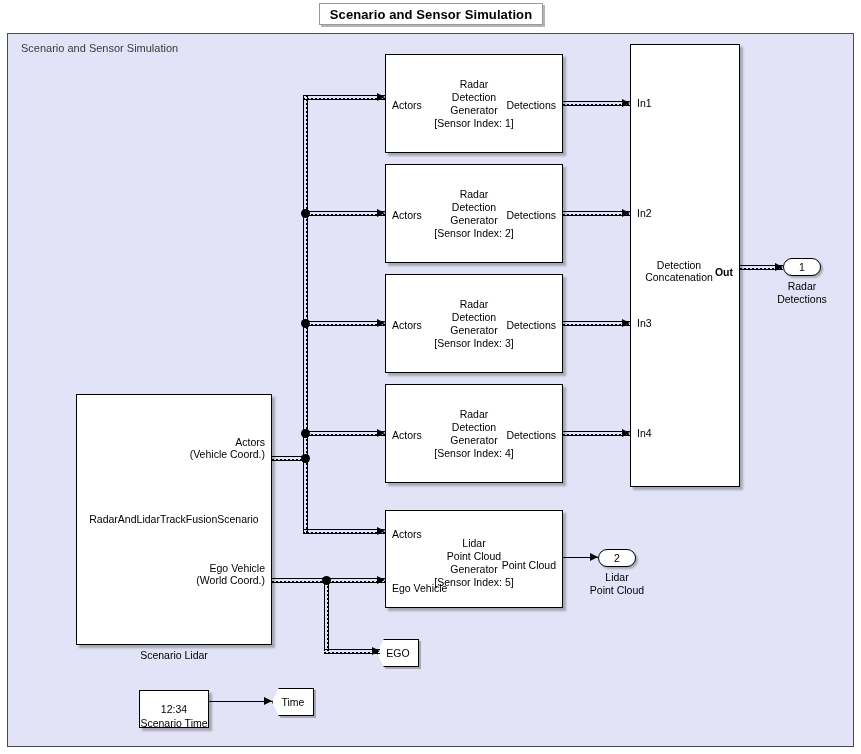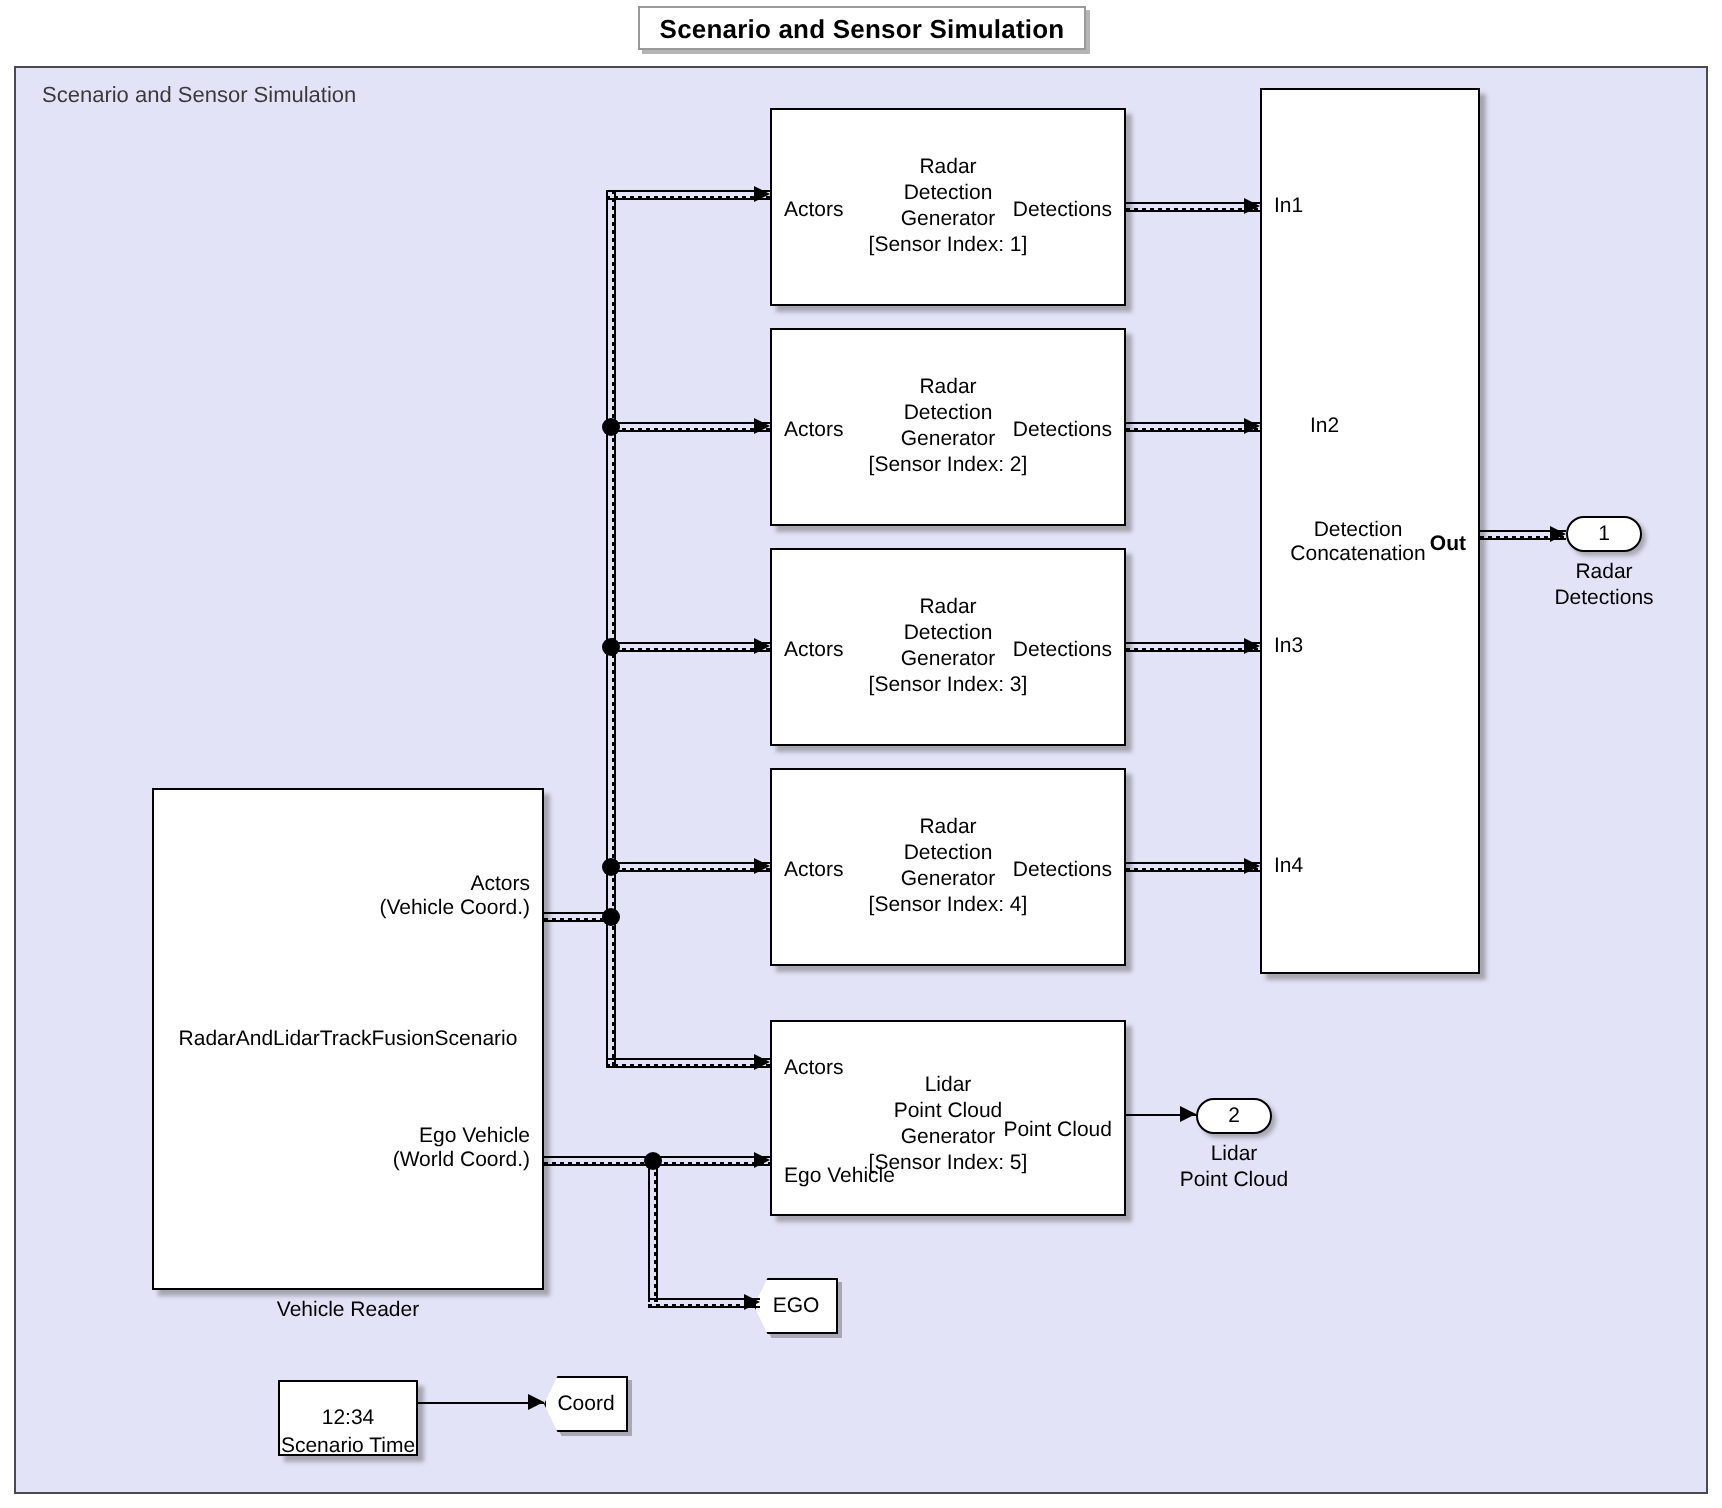--- a/index.html
+++ b/index.html
@@ -95,21 +95,21 @@
   <div id="canvas-label">Scenario and Sensor Simulation</div>
 </div>
 
 <div class="blk" style="left:76px;top:394px;width:196px;height:251px;">
   <div class="blk-center">RadarAndLidarTrackFusionScenario</div>
   <div class="port-lbl" style="right:6px;top:41px;text-align:right;">Actors
 (Vehicle Coord.)</div>
   <div class="port-lbl" style="right:6px;top:167px;text-align:right;">Ego Vehicle
 (World Coord.)</div>
 </div>
-<div class="blk-caption" style="left:76px;top:649px;width:196px;">Vehicle Reader</div>
+<div class="blk-caption" style="left:76px;top:649px;width:196px;">Scenario Lidar</div>
 
 <div class="blk" style="left:385px;top:54px;width:178px;height:99px;">
   <div class="blk-center">Radar
 Detection
 Generator
 [Sensor Index: 1]</div>
   <div class="port-lbl" style="left:6px;top:44px;">Actors</div>
   <div class="port-lbl" style="right:6px;top:44px;">Detections</div>
 </div>
 
@@ -145,41 +145,41 @@
 Point Cloud
 Generator
 [Sensor Index: 5]</div>
   <div class="port-lbl" style="left:6px;top:17px;">Actors</div>
   <div class="port-lbl" style="left:6px;top:71px;">Ego Vehicle</div>
   <div class="port-lbl" style="right:6px;top:48px;">Point Cloud</div>
 </div>
 
 <div class="blk" style="left:630px;top:44px;width:110px;height:443px;">
   <div class="port-lbl" style="left:6px;top:52px;">In1</div>
-  <div class="port-lbl" style="left:24px;top:162px;">In2</div>
+  <div class="port-lbl" style="left:6px;top:162px;">In2</div>
   <div class="port-lbl" style="left:6px;top:272px;">In3</div>
   <div class="port-lbl" style="left:6px;top:382px;">In4</div>
   <div class="port-lbl" style="left:12px;top:214px;width:72px;text-align:center;">Detection
 Concatenation</div>
   <div class="port-lbl" style="right:6px;top:221px;font-weight:bold;">Out</div>
 </div>
 
 <div class="outport" style="left:783px;top:258px;width:38px;height:18px;">1</div>
 <div class="blk-caption" style="left:762px;top:280px;width:80px;line-height:12.5px;white-space:pre-line;">Radar
 Detections</div>
 
 <div class="outport" style="left:598px;top:549px;width:38px;height:18px;">2</div>
 <div class="blk-caption" style="left:577px;top:571px;width:80px;line-height:12.5px;white-space:pre-line;">Lidar
 Point Cloud</div>
 
 <div class="tag-shadow" style="left:379px;top:641px;width:42px;height:28px;"></div>
 <div class="tag" style="left:377px;top:639px;width:42px;height:28px;">EGO</div>
 
 <div class="tag-shadow" style="left:274px;top:690px;width:42px;height:28px;"></div>
-<div class="tag" style="left:272px;top:688px;width:42px;height:28px;">Coord</div>
+<div class="tag" style="left:272px;top:688px;width:42px;height:28px;">Time</div>
 
 <div class="clock" style="left:139px;top:690px;width:70px;height:38px;">12:34</div>
 <div class="blk-caption" style="left:134px;top:717px;width:80px;">Scenario Time</div>
 
 <div class="bus-h" style="left:272px;top:456px;width:36px;"></div>
 
 <div class="bus-v" style="left:303px;top:95px;height:438px;"></div>
 
 <div class="bus-h" style="left:303px;top:95px;width:82px;"></div>
 <div class="arrow" style="left:377px;top:93px;"></div>

